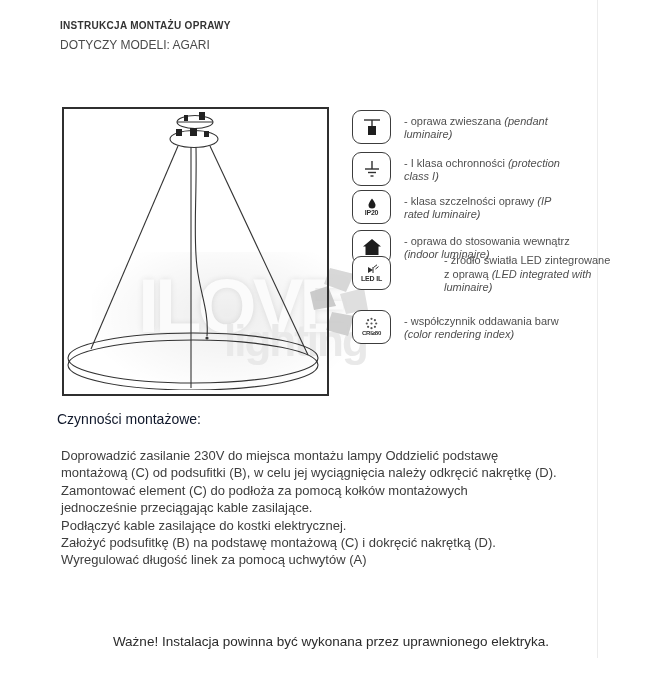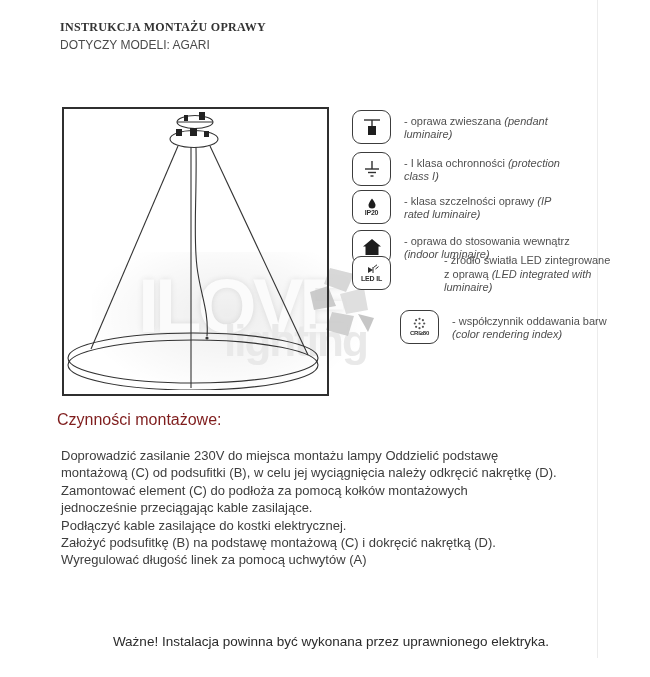--- a/index.html
+++ b/index.html
@@ -2,21 +2,21 @@
 <html><head>
 <meta charset="utf-8">
 <style>
   html,body{margin:0;padding:0;}
   body{
     width:650px;height:677px;background:#ffffff;position:relative;overflow:hidden;
     font-family:"Liberation Sans","DejaVu Sans",sans-serif;color:#3a3a3a;
   }
   .abs{position:absolute;}
   
-  .title{left:60px;top:20px;font-size:12px;font-weight:bold;letter-spacing:.3px;color:#333;font-family:Liberation Serif, serif;}
+  .title{left:60px;top:20px;font-size:10px;font-weight:bold;letter-spacing:.3px;color:#333;}
   .subtitle{left:60px;top:38px;font-size:12px;color:#4a4a4a;}
   
   .diagram-box{left:62px;top:107px;width:263px;height:285px;border:2px solid #2f2f2f;z-index:2;background:transparent;}
   .diagram-box svg{position:absolute;left:0;top:0;}
   
   .wm-blob{left:92px;top:252px;width:270px;height:140px;z-index:1;
     background:radial-gradient(ellipse at 50% 45%, rgba(0,0,0,0.07), rgba(0,0,0,0.02) 55%, transparent 75%);}
   .wm-text1{left:138px;top:262px;z-index:1;font-size:76px;font-weight:bold;color:#fbfbfb;
     text-shadow:0 0 6px rgba(0,0,0,0.10);letter-spacing:-4px;}
   .wm-text2{left:224px;top:316px;z-index:1;font-size:44px;font-weight:bold;color:#e9e9e9;letter-spacing:-2px;}
@@ -24,21 +24,21 @@
   .page-edge{left:597px;top:0;width:1px;height:658px;background:#ececec;z-index:0;}
   
   .feature-row{position:absolute;left:352px;display:flex;align-items:center;z-index:3;}
   .icon-box{width:37px;height:32px;border:1.6px solid #3c3c3c;border-radius:9px;
     display:flex;flex-direction:column;align-items:center;justify-content:center;
     background:#fff;flex:0 0 auto;}
   .icon-badge{font-size:7px;font-weight:bold;color:#2e2e2e;line-height:7px;letter-spacing:-.2px;}
   .feature-text{margin-left:13px;width:172px;font-size:11px;line-height:13.5px;color:#4f4f4f;padding-top:2px;}
   .feature-text .en{font-style:italic;}
   
-  .section-heading{left:57px;top:411px;font-size:16px;color:#7f1d1d;}
+  .section-heading{left:57px;top:411px;font-size:14px;color:#0f172a;}
   .para{left:61px;top:447px;font-size:13px;line-height:17.4px;color:#3d3d3d;white-space:nowrap;}
   
   .warning{left:8px;top:634px;width:646px;text-align:center;font-size:13.5px;color:#2b2b2b;}
 </style>
 </head>
 <body>
 
 <div class="abs title">INSTRUKCJA MONTAŻU OPRAWY</div>
 <div class="abs subtitle">DOTYCZY MODELI: AGARI</div>
 
@@ -150,21 +150,21 @@
       <line x1="10.5" y1="5" x2="13.5" y2="2.6" stroke="#2e2e2e" stroke-width="1"></line>
     </svg>
     <span class="icon-badge">LED IL</span>
   </div>
   <div class="feature-text">
     <span class="pl">- źródło światła LED zintegrowane z oprawą</span>
     <span class="en">(LED integrated with luminaire)</span>
   </div>
 </div>
 
-<div class="feature-row" style="top:310px;margin-left:48px;">
+<div class="feature-row" style="top:310px;">
   <div class="icon-box">
     <svg width="13" height="13" viewBox="0 0 13 13">
       <g fill="#555">
         <circle cx="6.5" cy="1.8" r="1.1"></circle>
           <circle cx="9.9" cy="3.2" r="1.1"></circle>
         <circle cx="11.2" cy="6.5" r="1.1"></circle>
           <circle cx="9.9" cy="9.8" r="1.1"></circle>
         <circle cx="6.5" cy="11.2" r="1.1"></circle>
           <circle cx="3.1" cy="9.8" r="1.1"></circle>
         <circle cx="1.8" cy="6.5" r="1.1"></circle>

